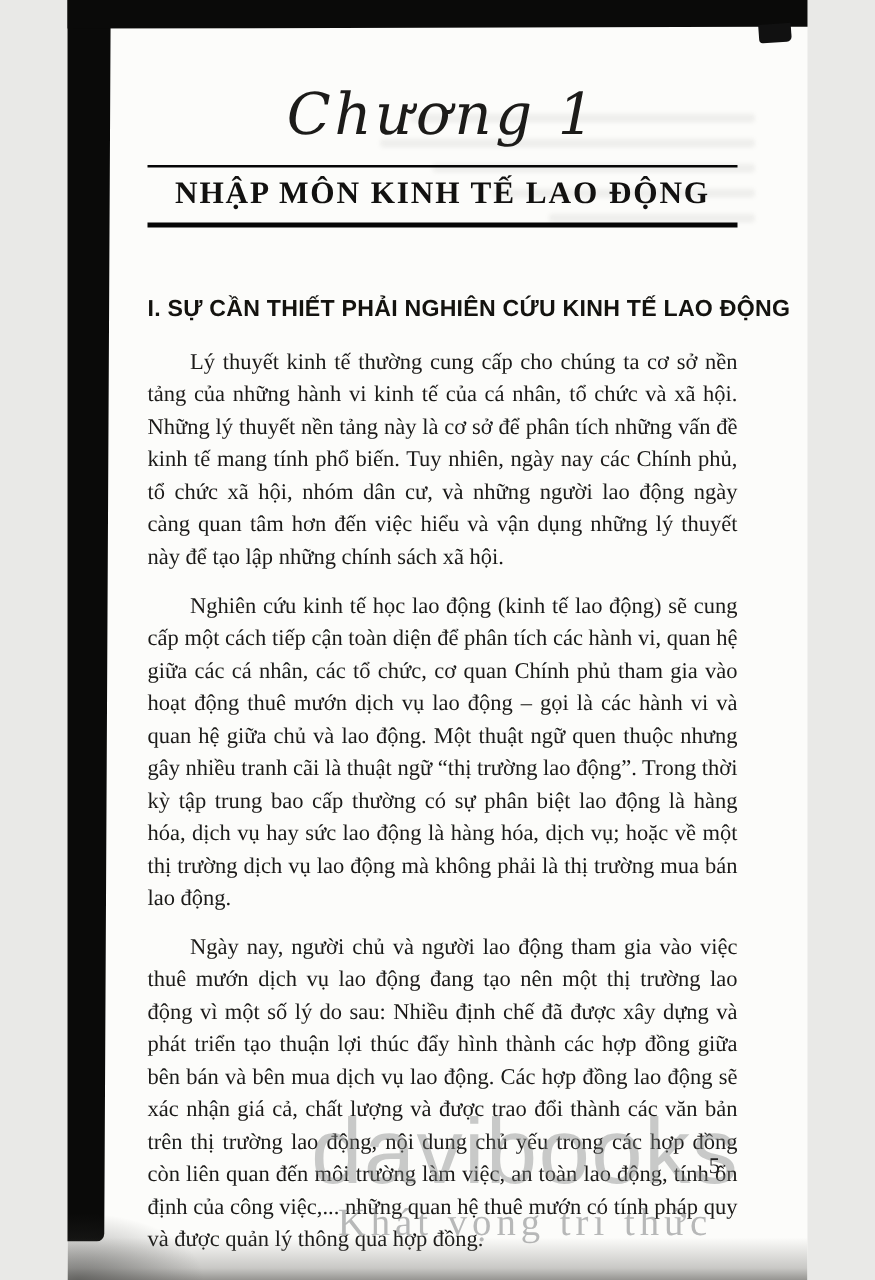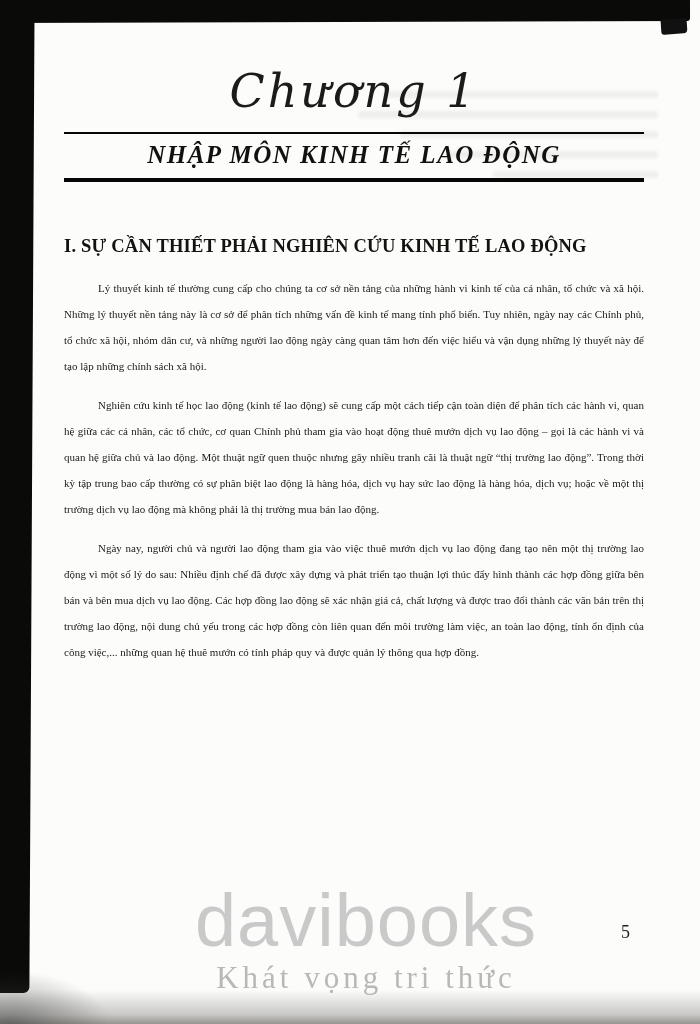--- a/index.html
+++ b/index.html
@@ -1,19 +1,19 @@
 <!DOCTYPE html>
 <html><head>
 <meta charset="utf-8">
 <style>
   * { margin: 0; padding: 0; box-sizing: border-box; }
   html, body { background: #e9e9e7; }
   .stage {
     position: relative;
-    width: 700px;
+    width: 592px;
     height: 1024px;
     background: #fcfcfa;
     overflow: hidden;
     font-family: "Liberation Serif", serif;
     margin: 0 auto;
   }
 
   
   .bleed {
     position: absolute;
@@ -41,48 +41,48 @@
     color: #161514;
   }
   .chapter-script {
     font-family: "DejaVu Serif", serif;
     font-style: italic;
     font-size: 46px;
     text-align: center;
     letter-spacing: 3px;
     color: #1c1b19;
   }
-  .title-block { margin-top: 14px; font-style: italic; }
+  .title-block { margin-top: 14px; }
   .rule { background: #060606; }
   .rule.thin { height: 2px; }
   .rule.thick { height: 4px; }
   .chapter-title {
     font-family: "Liberation Serif", serif;
     font-size: 25px;
     font-weight: bold;
     letter-spacing: 1.5px;
     text-align: center;
     padding: 7px 0 9px;
     color: #121110;
     white-space: nowrap;
   }
   .section-heading {
     margin-top: 54px;
-    font-family: Liberation Serif, serif;
+    font-family: Liberation Sans, sans-serif;
     font-weight: bold;
     font-size: 18.5px;
     letter-spacing: 0.2px;
     color: #14130f;
     white-space: nowrap;
   }
   .para {
     margin-top: 13px;
     text-align: justify;
     text-indent: 34px;
-    font-size: 11px;
+    font-size: 18px;
     line-height: 26px;
     color: #1b1a18;
   }
   .para.first { margin-top: 18px; }
 
   
   .watermark {
     position: absolute;
     left: 16px;
     width: 700px;

